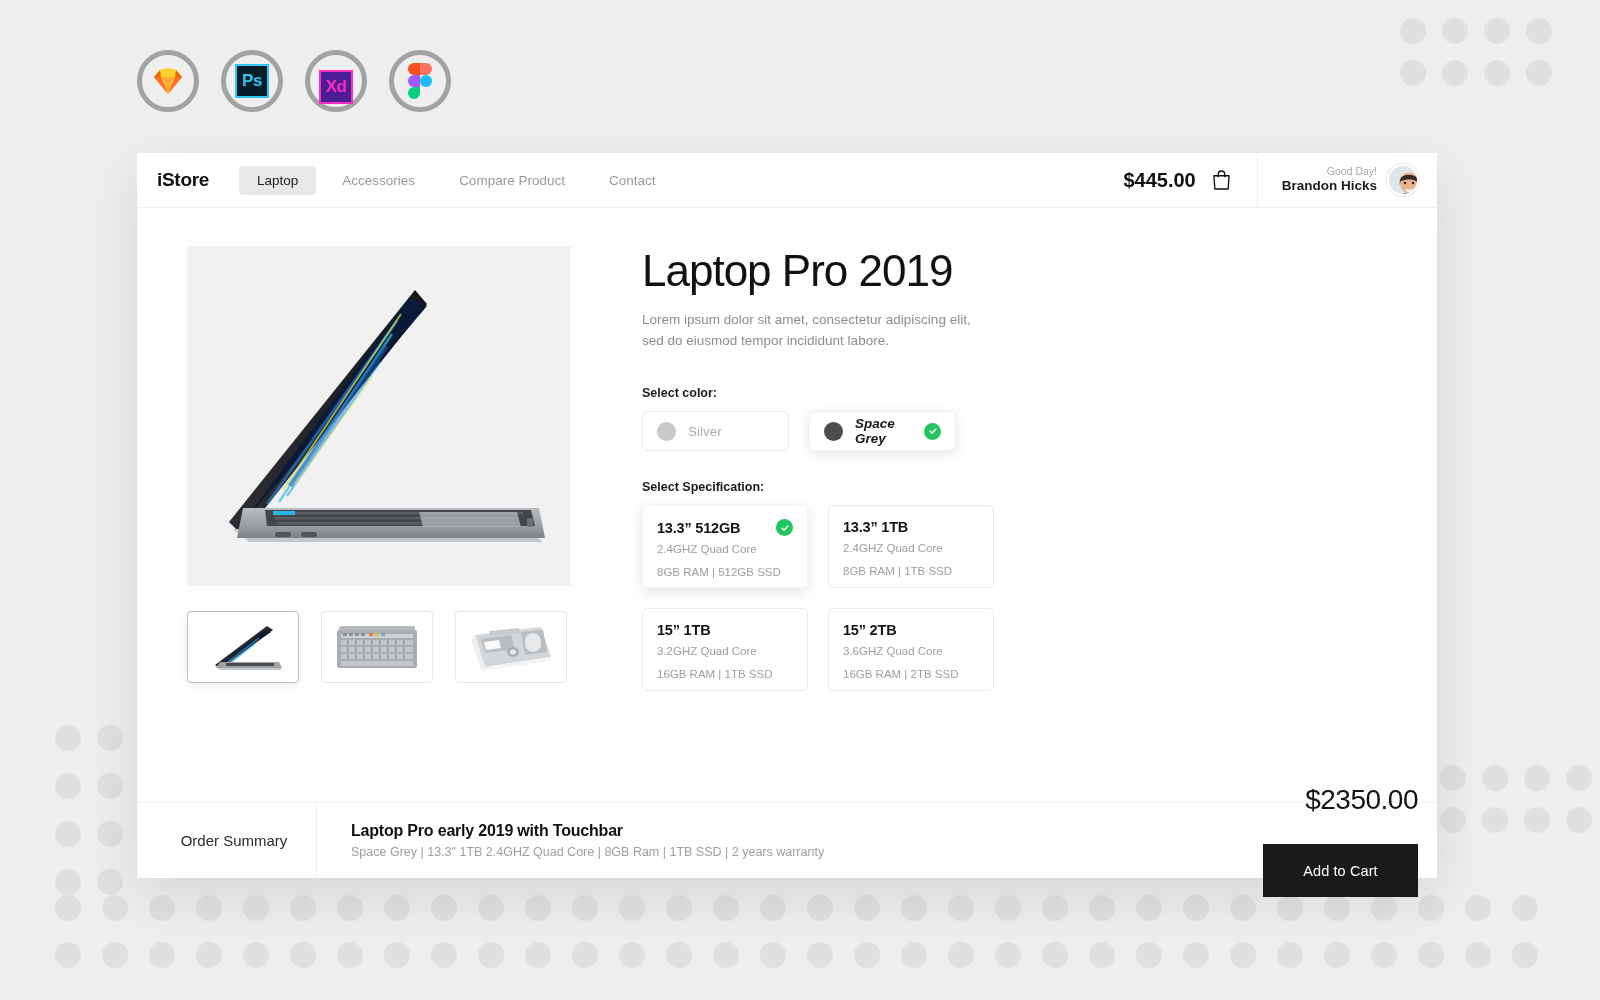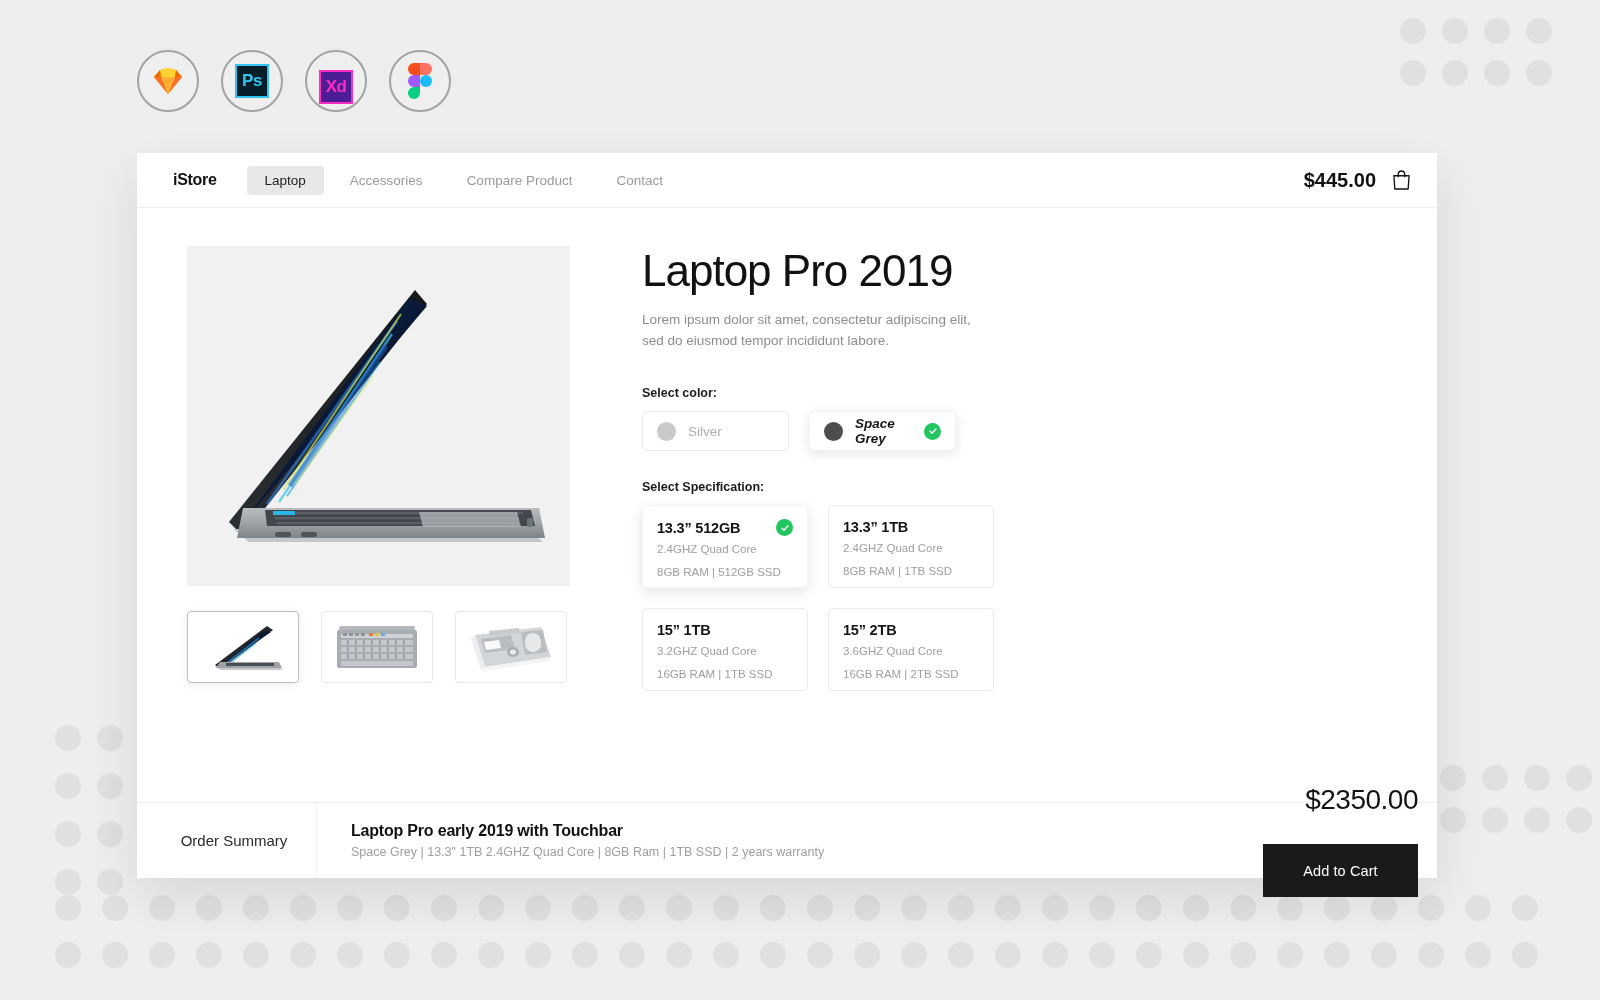--- a/index.html
+++ b/index.html
@@ -25,38 +25,38 @@
   .dots-bottom{ top:895px; left:55px; grid-template-columns:repeat(32,47px); grid-template-rows:repeat(2,47px); }
   .dots-bottom .dot{ width:26px; height:26px; }
 
   .dots-mr{ top:765px; left:1440px; grid-template-columns:repeat(4,42px); grid-template-rows:repeat(2,42px); }
   .dots-mr .dot{ width:26px; height:26px; }
 
   
   .app-icons{ position:absolute; top:50px; left:137px; display:flex; gap:22px; z-index:5; }
   .app-icon{
     width:62px; height:62px; border-radius:50%;
-    border:2px solid #a3a3a3; background:#efefef;
+    border:5px solid #a3a3a3; background:#efefef;
     display:flex; align-items:center; justify-content:center;
   }
   .badge-sq{ width:34px; height:34px; display:flex; align-items:center; justify-content:center;
              font-weight:700; font-size:17px; letter-spacing:-.5px; }
   .ps-badge{ background:#051e29; border:2px solid #31c5f0; color:#31c5f0; }
   .xd-badge{ background:#4c1d95; border:2px solid #ff2bc2; color:#ff2bc2;margin-top:12px; }
 
   
   .window{
     position:absolute; top:153px; left:137px; width:1300px; height:725px;
     background:#ffffff; z-index:3;
     box-shadow:0 18px 50px rgba(0,0,0,.10);
   }
 
   
   .nav{ height:55px; display:flex; align-items:center; border-bottom:1px solid #efefef; position:relative; }
-  .brand{ font-size:16px; font-weight:700; color:#111; margin-left:36px; letter-spacing:-.3px; }
+  .brand{ font-size:19px; font-weight:700; color:#111; margin-left:20px; letter-spacing:-.3px; }
   .nav-links{ display:flex; align-items:center; margin-left:30px; gap:8px; }
   .nav-link{ font-size:13.5px; color:#9a9a9a; padding:7px 18px; border-radius:4px; white-space:nowrap; }
   .nav-link.active{ background:#e8e8e8; color:#222; }
   .nav-right{ margin-left:auto; display:flex; align-items:center; height:100%; }
   .cart-box{ display:flex; align-items:center; gap:16px; padding-right:26px; }
   .cart-amount{ font-size:20px; font-weight:700; color:#111; }
   .bag{ width:19px; height:22px; }
   .userbox{
     display:flex; align-items:center; gap:10px; height:100%;
     border-left:1px solid #efefef; padding:0 18px 0 24px;
@@ -275,20 +275,38 @@
       <div class="nav-link">Compare Product</div>
       <div class="nav-link">Contact</div>
     </div>
     <div class="nav-right">
       <div class="cart-box">
         <div class="cart-amount">$445.00</div>
         <svg class="bag" viewBox="0 0 20 23">
           <path d="M2 7h16l-1 14H3L2 7z" fill="none" stroke="#111" stroke-width="1.4" stroke-linejoin="round"></path>
           <path d="M6.6 8V5.4a3.4 3.4 0 0 1 6.8 0V8" fill="none" stroke="#111" stroke-width="1.4" stroke-linecap="round"></path>
         </svg>
+      </div>
+      <div class="userbox">
+        <div class="user-text">
+          <div class="greet">Good Day!</div>
+          <div class="uname">Brandon Hicks</div>
+        </div>
+        <div class="avatar">
+          <svg viewBox="0 0 40 40" width="40" height="40" aria-hidden="true">
+            <rect width="40" height="40" fill="#dfe6ea"></rect>
+            <path d="M4 40c2-10 8-13 16-13s14 3 16 13z" fill="#3f4a55"></path>
+            <path d="M10 39c1.5-7 5.5-10 10-10s8.5 3 10 10z" fill="#f3f4f6"></path>
+            <ellipse cx="20" cy="17" rx="9" ry="10.5" fill="#e7b393"></ellipse>
+            <path d="M11 14c1-7 17-7 18 0 .4 3 .2 4.6 0 5.6-.5-4-2.3-5.3-5.6-5.9-3.9-.7-8-.2-11.5 1.4-.6.3-.9 2-.9 4.5-.4-1.3-.4-3.4 0-5.6z" fill="#3b2b24"></path>
+            <circle cx="16" cy="17" r="1.2" fill="#2a2118"></circle>
+            <circle cx="24" cy="17" r="1.2" fill="#2a2118"></circle>
+            <path d="M16 22.5c2.4 1.8 5.6 1.8 8 0-.6 2.4-2.2 3.5-4 3.5s-3.4-1.1-4-3.5z" fill="#fff"></path>
+          </svg>
+        </div>
       </div>
     </div>
   </div>
 
   <div class="content">
 
     <div class="left-col">
       <div class="hero">
         <svg width="383" height="340" viewBox="0 0 383 340" aria-hidden="true">
           <rect width="383" height="340" fill="#f1f1f1"></rect>

